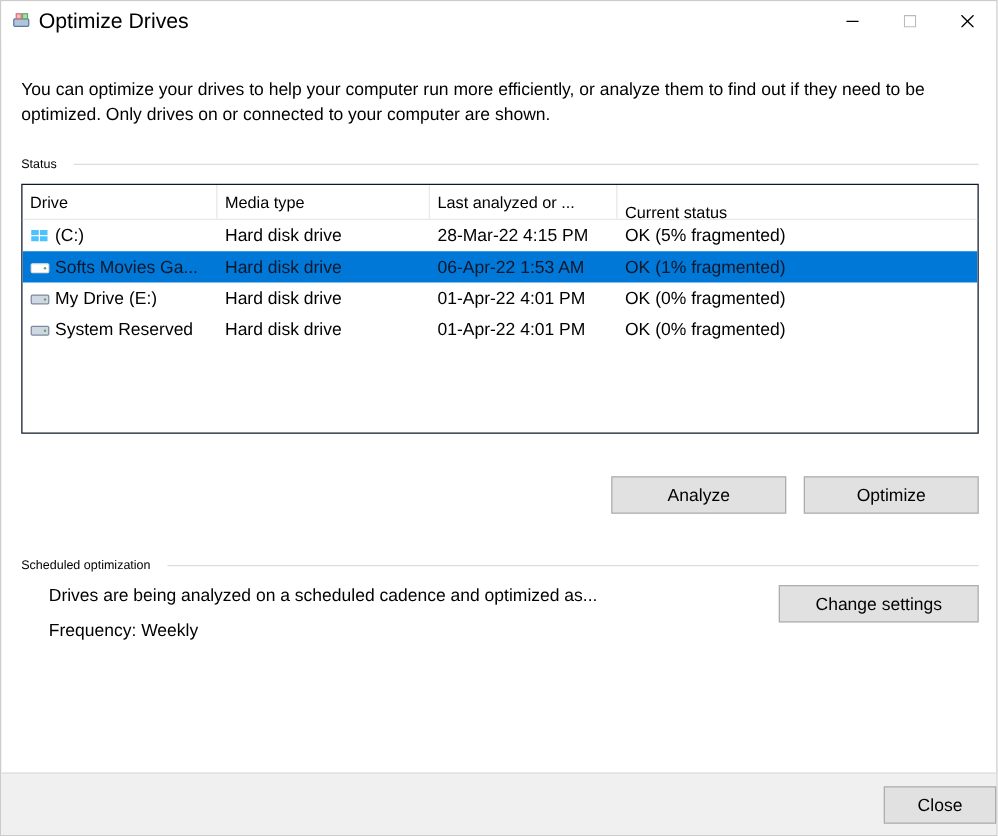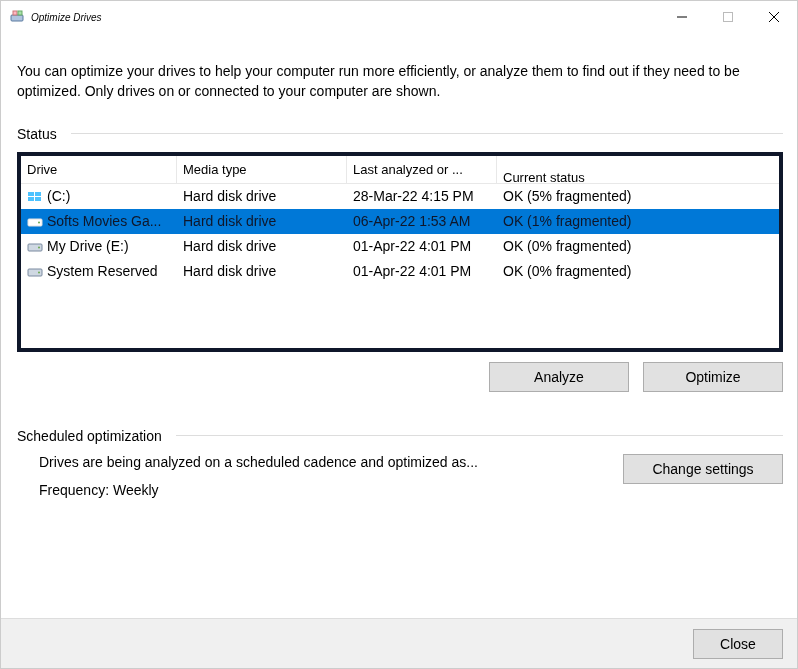--- a/index.html
+++ b/index.html
@@ -17,21 +17,21 @@
 
   
   .titlebar {
     display: flex;
     align-items: center;
     height: 32px;
     padding-left: 8px;
     background: #fff;
   }
   .titlebar .title-icon { width: 16px; height: 16px; margin-right: 6px; }
-  .titlebar .title-text { flex: 0 0 auto; font-size: 10px; font-style: italic; }
+  .titlebar .title-text { flex: 0 0 auto; font-size: 17px; }
   .titlebar .spacer { flex: 1; }
   .win-btn {
     width: 46px;
     height: 32px;
     display: flex;
     align-items: center;
     justify-content: center;
     cursor: pointer;
   }
   .win-btn svg { stroke: #000; stroke-width: 1; }
@@ -47,33 +47,33 @@
     color: #000;
     margin: 18px 0 24px 0;
   }
 
   .section-header {
     display: flex;
     align-items: center;
     margin: 8px 0 10px 0;
   }
   .section-header .label {
-    font-size: 14px;
+    font-size: 10px;
     margin-right: 14px;
     white-space: nowrap;
   }
   .section-header .rule {
     flex: 1;
     height: 0;
     border-top: 1px solid #ddd;
   }
 
   
   .drive-box {
-    border: 4px solid #0f172a;
+    border: 1px solid #0f172a;
     background: #fff;
     height: 200px;
     overflow: hidden;
   }
   .list-header {
     display: flex;
     height: 28px;
     align-items: center;
     font-size: 13px;
     color: #000;
@@ -117,21 +117,21 @@
     white-space: nowrap;
     text-overflow: ellipsis;
   }
   .drive-icon { width: 16px; height: 12px; flex: 0 0 auto; }
 
   
   .action-row {
     display: flex;
     justify-content: flex-end;
     gap: 14px;
-    margin-top: 10px;
+    margin-top: 34px;
   }
   .btn {
     width: 140px;
     height: 30px;
     border: 1px solid #adadad;
     background: #e1e1e1;
     font-family: inherit;
     font-size: 14px;
     cursor: pointer;
     display: flex;
@@ -157,21 +157,20 @@
   
   .bottom-bar {
     position: absolute;
     left: 1px; right: 1px; bottom: 1px;
     height: 50px;
     background: #f0f0f0;
     border-top: 1px solid #ddd;
     display: flex;
     align-items: center;
     justify-content: flex-end;
-    padding-right: 14px;
   }
   .btn.close { width: 90px; }
 
 </style>
 </head>
 <body>
 
 <div class="titlebar">
   <span class="title-icon">
     <svg width="16" height="16">

